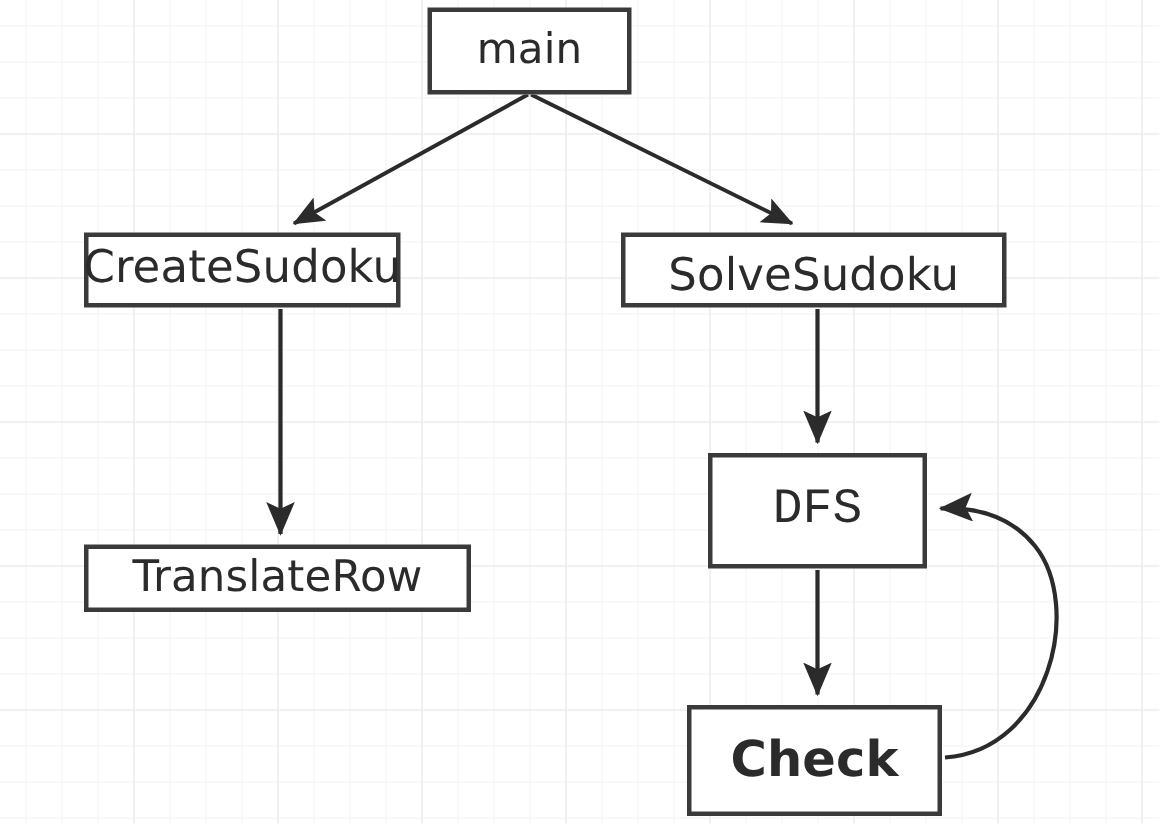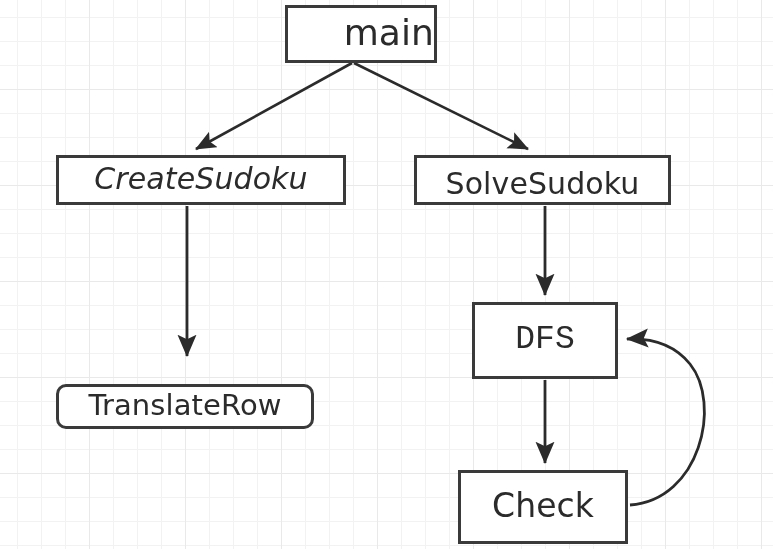--- a/index.html
+++ b/index.html
@@ -71,37 +71,37 @@
 
     <path d="M 187 206 L 187 356" fill="none" stroke="#2b2b2b" stroke-width="2.8" marker-end="url(#arrowhead)"></path>
 
     <path d="M 545 206 L 545 295" fill="none" stroke="#2b2b2b" stroke-width="2.8" marker-end="url(#arrowhead)"></path>
 
     <path d="M 545 380 L 545 463" fill="none" stroke="#2b2b2b" stroke-width="2.8" marker-end="url(#arrowhead)"></path>
 
     <path d="M 630 505 C 700 500, 722 404, 690 364 C 673 343, 650 338, 627 339" fill="none" stroke="#2b2b2b" stroke-width="2.8" marker-end="url(#arrowhead)"></path>
   </svg>
 
-  <div class="node" style="left:285px; top:5px; width:152px; height:58px; font-size:36px;justify-content:flex-end;">
+  <div class="node" style="left:285px; top:5px; width:136px; height:58px; font-size:28px;">
     <span class="node-label">main</span>
   </div>
 
-  <div class="node" style="left:56px; top:155px; width:290px; height:50px; font-size:30px;font-style:italic;">
+  <div class="node" style="left:56px; top:155px; width:211px; height:50px; font-size:30px;">
     <span class="node-label">CreateSudoku</span>
   </div>
 
   <div class="node" style="left:414px; top:155px; width:257px; height:50px; font-size:30px;align-items:flex-end;">
     <span class="node-label">SolveSudoku</span>
   </div>
 
-  <div class="node" style="left:56px; top:384px; width:258px; height:45px; font-size:29px;border-radius:10px;">
+  <div class="node" style="left:56px; top:363px; width:258px; height:45px; font-size:29px;">
     <span class="node-label">TranslateRow</span>
   </div>
 
   <div class="node" style="left:472px; top:302px; width:146px; height:77px; font-size:33px;font-family:Liberation Mono, monospace;">
     <span class="node-label">DFS</span>
   </div>
 
-  <div class="node" style="left:458px; top:470px; width:170px; height:74px; font-size:33px;">
+  <div class="node" style="left:458px; top:470px; width:170px; height:74px; font-size:33px;font-weight:bold;">
     <span class="node-label">Check</span>
   </div>
 
 </div>
 
 </body></html>

